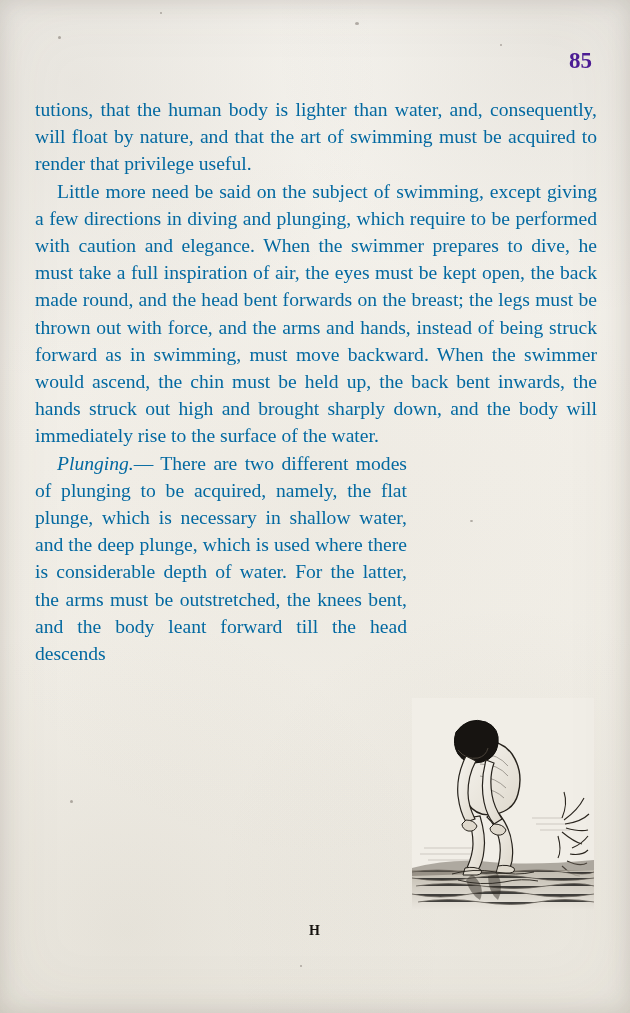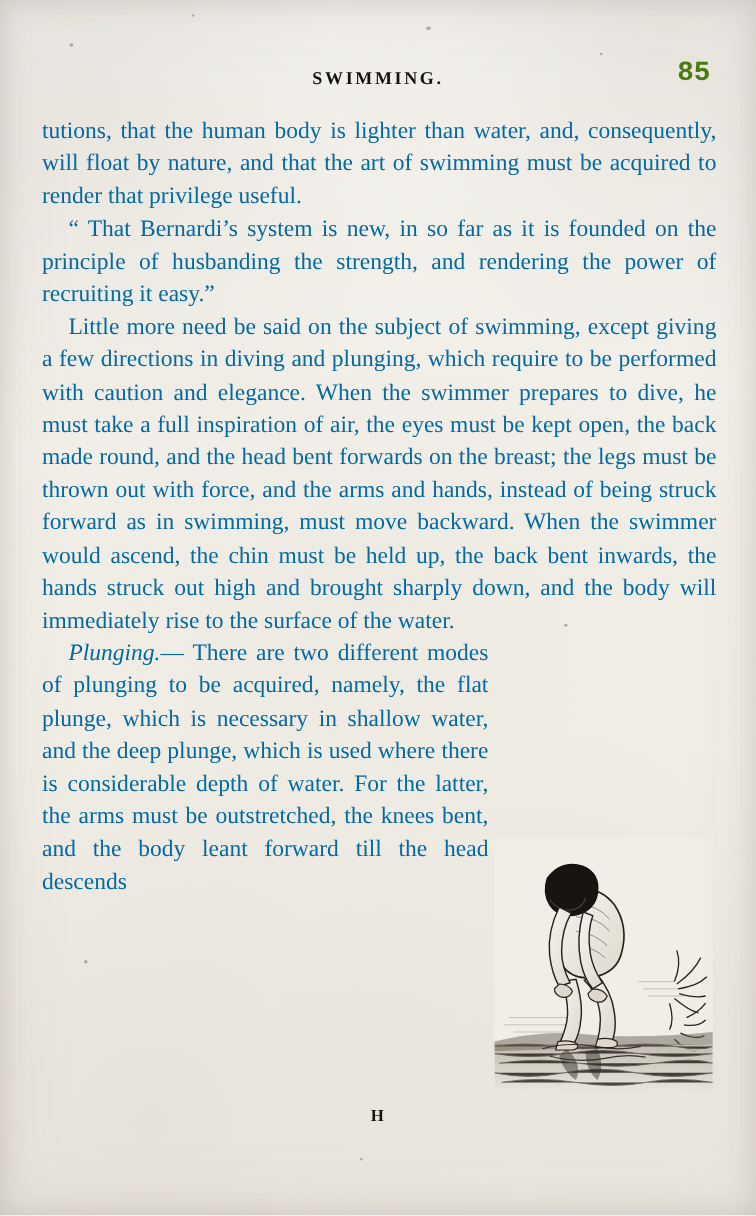--- a/index.html
+++ b/index.html
@@ -72,24 +72,24 @@
     font-family: "Liberation Serif", serif;
     font-weight: bold;
     font-size: 15px;
     letter-spacing: 2.2px;
     color: #16130f;
   }
   .folio {
     position: absolute;
     right: 8px;
     top: 30px;
-    font-family: Liberation Mono, monospace;
+    font-family: Liberation Serif, serif;
     font-weight: bold;
     font-size: 23px;
-    color: #4d7c0f;
+    color: #4c1d95;
   }
 
   
   .body-text {
     position: absolute;
     left: 5px;
     top: 78px;
     width: 562px;
     color: #0369a1;
     font-size: 19.6px;
@@ -157,27 +157,25 @@
   <div class="speck" style="left:500px; top:44px;  width:2px; height:2px;"></div>
   <div class="speck" style="left:110px; top:440px; width:2px; height:2px;"></div>
   <div class="speck" style="left:470px; top:520px; width:3px; height:2px;"></div>
   <div class="speck" style="left:70px;  top:800px; width:3px; height:3px;"></div>
   <div class="speck" style="left:300px; top:965px; width:2px; height:2px;"></div>
   <div class="speck" style="left:590px; top:700px; width:2px; height:3px;"></div>
 
   <div class="content">
 
     <div class="header">
-      <div class="running-title">SWIMMING.</div>
       <div class="folio">85</div>
     </div>
 
     <div class="body-text">
       <p>tutions, that the human body is lighter than water, and, consequently, will float by nature, and that the art of swimming must be acquired to render that privilege useful.</p>
-      <p class="indent">“ That Bernardi’s system is new, in so far as it is founded on the principle of husbanding the strength, and rendering the power of recruiting it easy.”</p>
       <p class="indent">Little more need be said on the subject of swimming, except giving a few directions in diving and plunging, which require to be performed with caution and elegance. When the swimmer prepares to dive, he must take a full inspiration of air, the eyes must be kept open, the back made round, and the head bent forwards on the breast; the legs must be thrown out with force, and the arms and hands, instead of being struck forward as in swimming, must move backward. When the swimmer would ascend, the chin must be held up, the back bent inwards, the hands struck out high and brought sharply down, and the body will immediately rise to the surface of the water.</p>
 
       <p class="indent final-para">
         <span class="illo-float"></span><span class="pillar">Plunging.</span><span>—</span><span> There are two different modes of plunging to be acquired, namely, the flat plunge, which is necessary in shallow water, and the deep plunge, which is used where there is considerable depth of water.   For the latter, the arms must be outstretched, the knees bent, and the body leant forward till the head descends</span>
       </p>
     </div>
 
     <div class="illustration">
       <svg width="182" height="212" viewBox="0 0 182 212" xmlns="http://www.w3.org/2000/svg">
         <defs>

